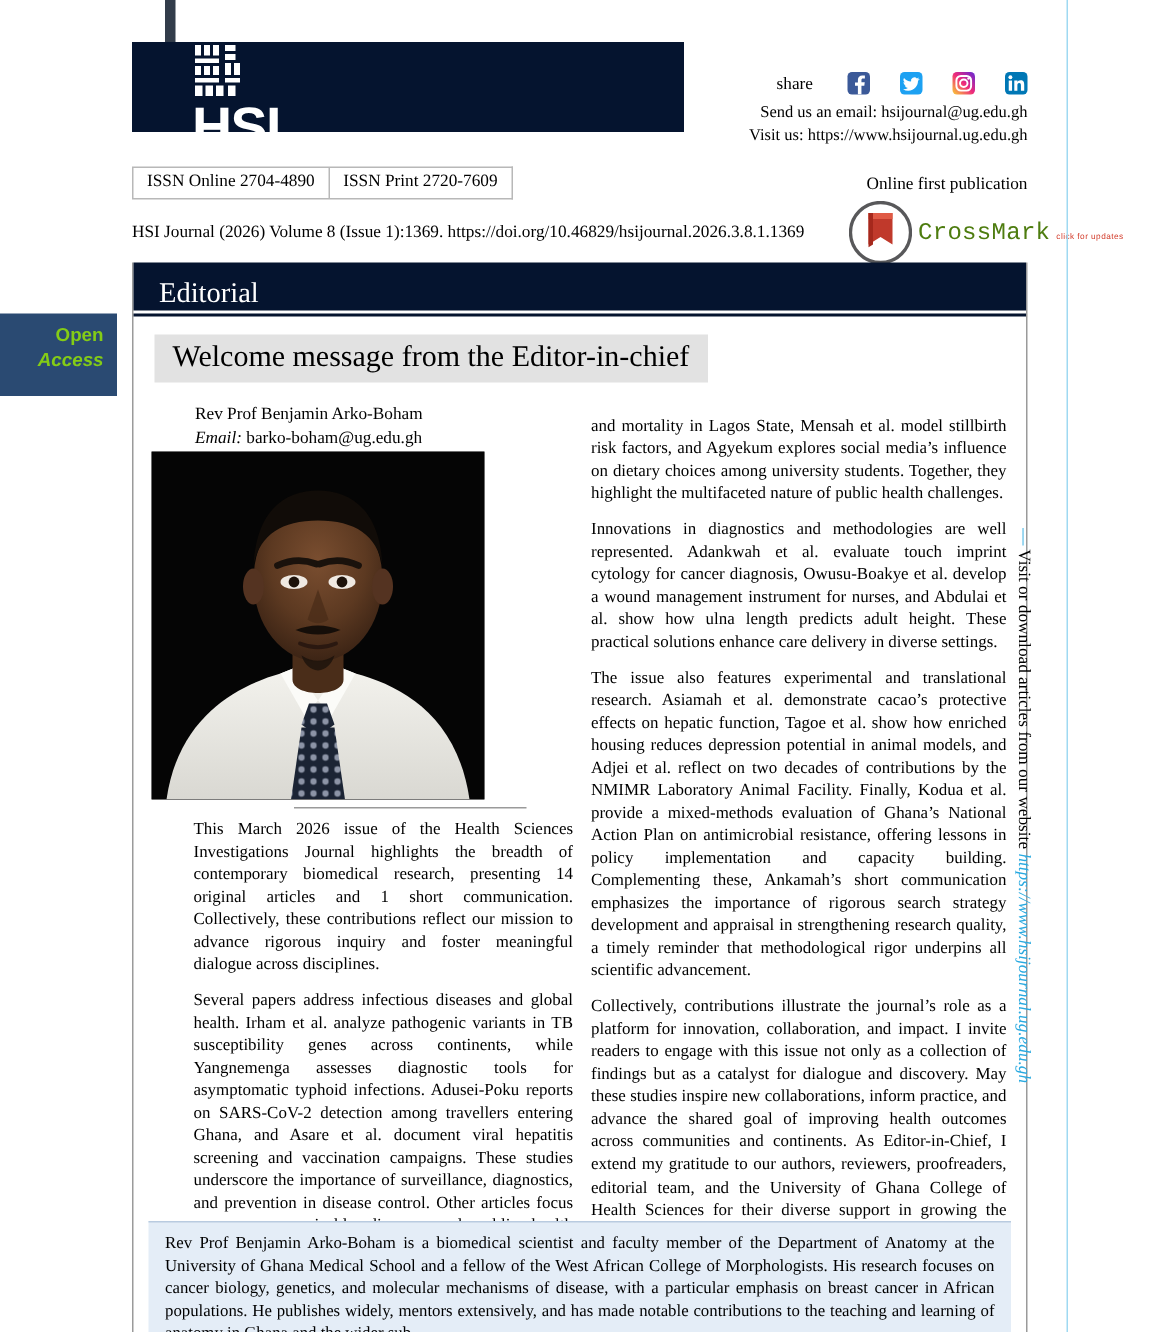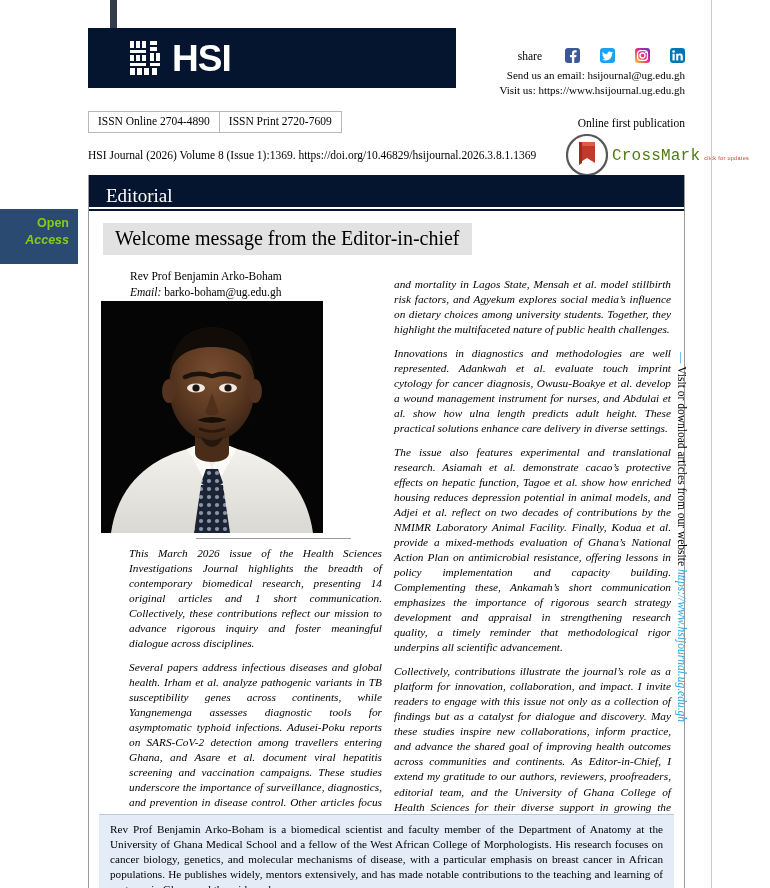--- a/index.html
+++ b/index.html
@@ -28,23 +28,23 @@
 
   
   .masthead {
     position: absolute;
     left: 88px;
     top: 28px;
     width: 368px;
     height: 60px;
     background: #05142f;
     display: flex;
-    align-items: center;
     padding-left: 40px;
     box-sizing: border-box;
+    flex-direction: column;
   }
   .logo-glyph {
     width: 40px;
     height: 38px;
     margin-right: 4px;
     flex: none;
   }
   .logo-hsi {
     color: #fff;
     font-family: "Liberation Sans", sans-serif;
@@ -262,21 +262,21 @@
   }
 
   
   .col {
     position: absolute;
     font-size: 11.3px;
     line-height: 1.33;
     text-align: justify;
     text-justify: inter-word;
   }
-  .col p { margin: 0 0 9px 0; font-style: italic; }
+  .col p { margin: 0 0 9px 0; }
   .col-left {
     left: 129px;
     top: 546px;
     width: 253px;
   }
   .col-right {
     left: 394px;
     top: 277px;
     width: 277px;
   }

